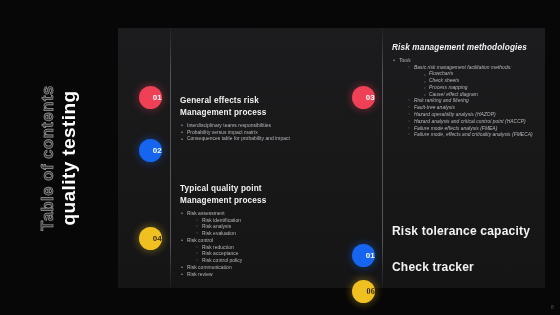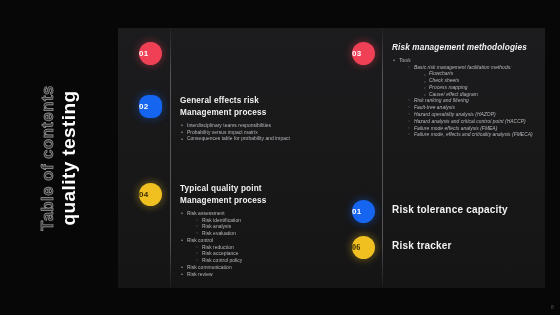--- a/index.html
+++ b/index.html
@@ -46,22 +46,22 @@
   .divider {
     position:absolute; top:0; width:1px; height:260px;
     background:linear-gradient(180deg,rgba(120,120,125,.05),rgba(135,135,142,.55) 18%,rgba(135,135,142,.55) 82%,rgba(120,120,125,.05));
   }
   .divider.left  { left:52px; }
   .divider.right { left:264px; }
 
   
   .badge {
     position:absolute; width:23px; height:23px; border-radius:50%;
-    display:flex; align-items:center; justify-content:flex-start;
-    font-size:8px; font-weight:700; color:#ffffff; letter-spacing:.2px;
+    display:flex; align-items:center; justify-content:flex-end;
+    font-size:8px; font-weight:700; color:#ffffff; letter-spacing:.2px;margin-top:44px;
   }
   .badge.red    { background:#ef4056; box-shadow:0 0 7px 2px rgba(239,64,86,.30); }
   .badge.blue   { background:#1565f0; box-shadow:0 0 7px 2px rgba(21,101,240,.30); }
   .badge.yellow { background:#f0c020; color:#3a2c00; box-shadow:0 0 7px 2px rgba(240,192,32,.30); }
 
   
   .block { position:absolute; }
   .blk-title {
     font-size:8.2px; font-weight:700; color:#f2f2f2;
     line-height:1.45; letter-spacing:.15px;
@@ -83,21 +83,21 @@
   ul.l2 > li::before {
     content:"○"; position:absolute; left:1px; top:0; color:#9b9ba0; font-size:3.6px;
   }
   ul.l3 { margin-left:9px; }
   ul.l3 > li { font-size:4.9px; padding-left:6px; }
   ul.l3 > li::before {
     content:"›"; position:absolute; left:1px; top:-0.6px; color:#9b9ba0; font-size:5px;
   }
 
   .single-title {
-    font-size:10px; font-weight:700; color:#f2f2f2; letter-spacing:.2px;
+    font-size:12px; font-weight:700; color:#f2f2f2; letter-spacing:.2px;margin-top:20px;
   }
 
   .corner-mark {
     position:absolute; right:6px; bottom:5px;
     font-size:5px; color:#5a5a5e; letter-spacing:.3px;
   }
 </style>
 </head>
 <body>
 
@@ -112,21 +112,21 @@
 
   <div class="panel">
 
     <div class="divider left"></div>
     <div class="divider right"></div>
 
     <div class="badge red" style="left:21px; top:14px;">
       <span>01</span>
     </div>
 
-    <div class="badge blue" style="left:21px; top:67px;border-radius:9px;">
+    <div class="badge blue" style="left:21px; top:67px;">
       <span>02</span>
     </div>
     <div class="block" style="left:62px; top:67px; width:180px;">
       <div class="blk-title">
         <span>General effects risk</span>
         <span>Management process</span>
       </div>
       <ul class="lvl l1">
         <li>Interdisciplinary teams responsibilities</li>
         <li>Probability versus impact matrix</li>
@@ -199,19 +199,19 @@
       <span>01</span>
     </div>
     <div class="block" style="left:274px; top:176px; width:140px;">
       <div class="single-title">Risk tolerance capacity</div>
     </div>
 
     <div class="badge yellow" style="left:234px; top:208px;font-family:Liberation Serif, serif;">
       <span>06</span>
     </div>
     <div class="block" style="left:274px; top:212px; width:140px;">
-      <div class="single-title">Risk tracker</div>
+      <div class="single-title">Check tracker</div>
     </div>
 
   </div>
 
   <div class="corner-mark">8</div>
 </div>
 
 </body></html>

